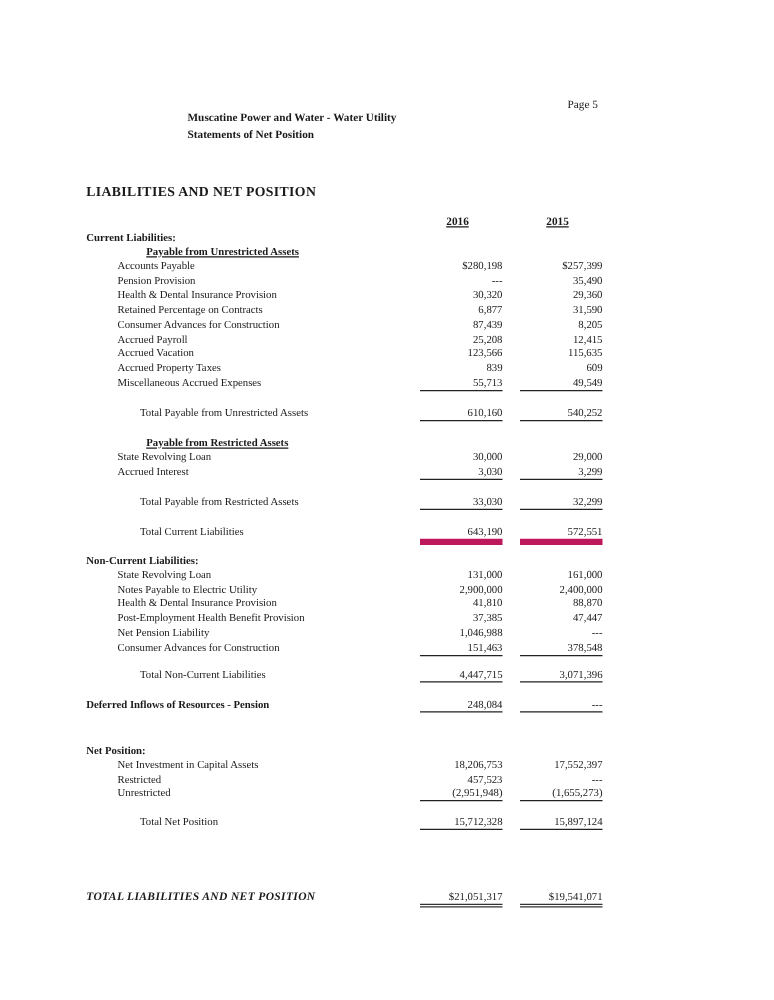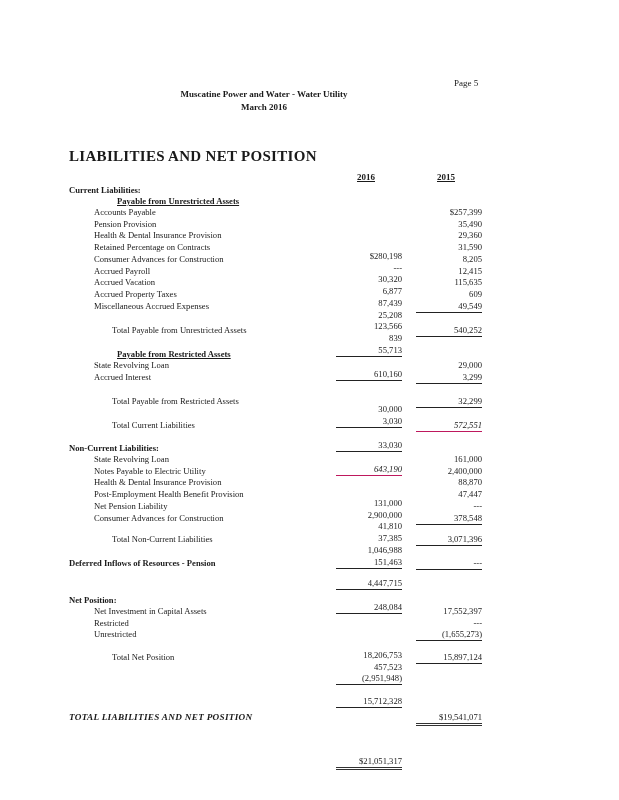--- a/index.html
+++ b/index.html
@@ -2,45 +2,45 @@
 <html><head>
 <meta charset="utf-8">
 <style>
   html, body { margin: 0; padding: 0; background: #ffffff; }
   body {
     width: 619px; height: 800px; position: relative; overflow: hidden;
     font-family: "Liberation Serif", "DejaVu Serif", serif;
     color: #1a1a1a;
   }
   .page-no { position: absolute; left: 454px; top: 78px; font-size: 9px; }
-  .hdr { position: absolute; left: 150px; width: 228px; text-align: center; font-weight: bold; font-size: 9px; line-height: 13px; top: 88px; }
-  .section-title { position: absolute; left: 69px; top: 148px; font-size: 15px; font-weight: bold; letter-spacing: 0.3px; }
+  .hdr { position: absolute; left: 150px; width: 228px; text-align: left; font-weight: bold; font-size: 9px; line-height: 13px; top: 88px; }
+  .section-title { position: absolute; left: 69px; top: 148px; font-size: 11px; font-weight: bold; letter-spacing: 0.3px; }
   .col-head { position: absolute; top: 172px; font-size: 9px; font-weight: bold; text-decoration: underline; }
   .row { position: absolute; left: 0; width: 619px; height: 12px; font-size: 8.6px; line-height: 12px; }
   .lbl { position: absolute; white-space: nowrap; text-align: center; }
   .l0 { left: 69px; font-weight: bold; }
   .l1 { left: 81px; font-weight: bold; text-decoration: underline; padding-left: 36px; }
   .l2 { left: 94px; }
   .l3 { left: 112px; }
   .v { position: absolute; text-align: right; white-space: nowrap; }
-  .v16 { left: 336px; width: 66px; margin-top: 44px; }
+  .v16 { left: 336px; width: 66px; }
   .v15 { left: 416px; width: 66px; }
-  .ul { border-bottom: 1px solid #be185d; font-style: italic; }
+  .ul { border-bottom: 5px solid #be185d; }
   .ul2 { border-bottom: 1.5px solid #222; }
   .dbl { border-bottom: 3px double #333; }
   .bigtitle { font-weight: bold; font-size: 9.2px; letter-spacing: 0.3px; font-style: italic; }
 </style>
 </head>
 <body>
 
 <div class="page-no">Page 5</div>
 
 <div class="hdr">
   <div>Muscatine Power and Water - Water Utility</div>
-  <div>March 2016</div>
+  <div>Statements of Net Position</div>
 </div>
 
 <div class="section-title">LIABILITIES AND NET POSITION</div>
 
 <div class="col-head" style="left:357px">2016</div>
 <div class="col-head" style="left:437px">2015</div>
 
 <div class="row" style="top:184px">
   <span class="lbl l0">Current Liabilities:</span>
 </div>

